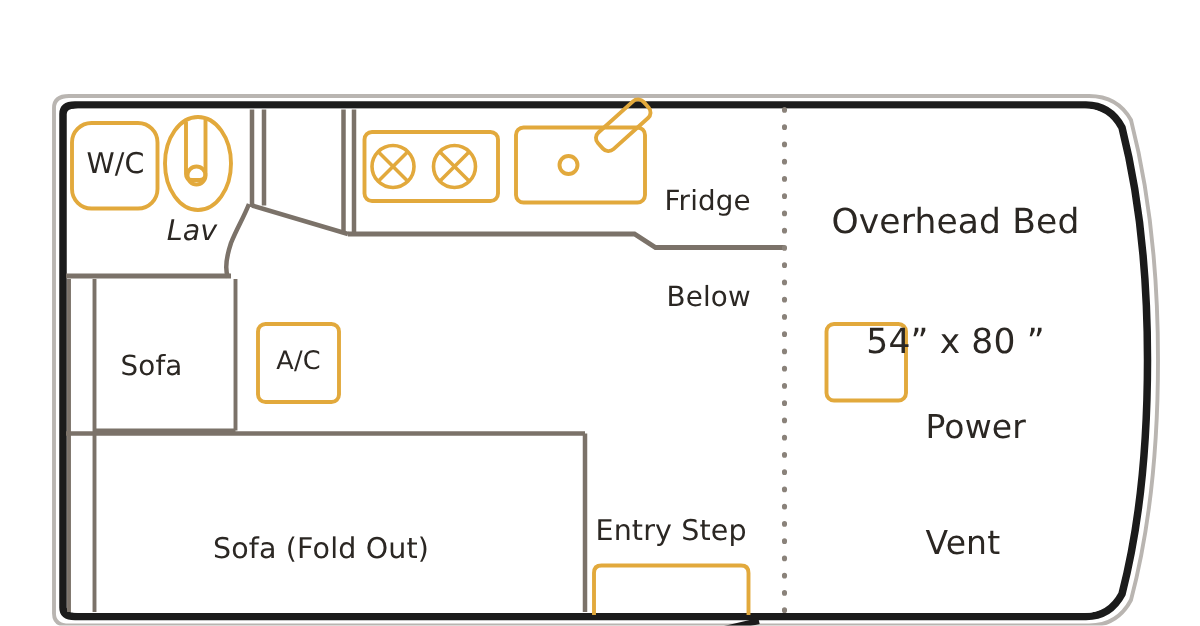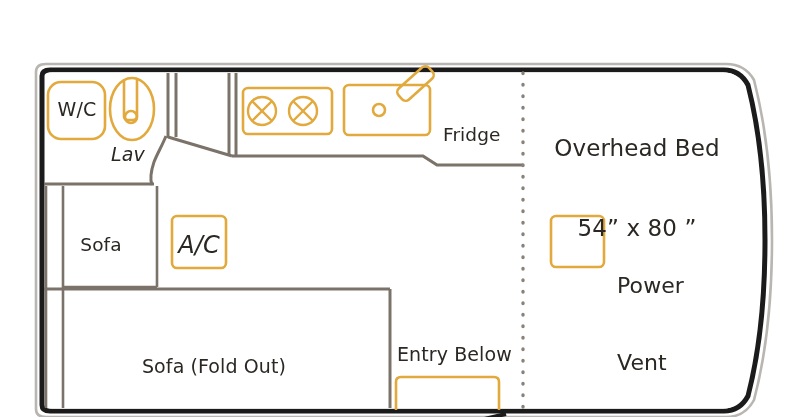--- a/index.html
+++ b/index.html
@@ -143,33 +143,34 @@
     <path d="M 396 370 L 396 342 Q 396 337 401 337 L 494 337 Q 499 337 499 342 L 499 370" fill="none" stroke="#E2A93C" stroke-width="2.6"></path>
 
   </svg>
 
   <div class="lbl lbl-center" style="left:77px; top:58px; font-size:19px;">W/C</div>
 
   <div class="lbl lbl-center" style="left:128px; top:103px; font-size:19px;font-style:italic;">Lav</div>
 
   <div class="lbl lbl-left" style="left:443px; top:41px; font-size:18.5px;text-align:right;">
     <div>Fridge</div>
+    <div>Below</div>
   </div>
 
   <div class="lbl lbl-center" style="left:637px; top:42px; font-size:23px;">
     <div>Overhead Bed</div>
     <div>54” x 80 ”</div>
   </div>
 
   <div class="lbl lbl-left" style="left:617px; top:182px; font-size:22px;">
     <div>Power</div>
     <div>Vent</div>
   </div>
 
   <div class="lbl lbl-center" style="left:101px; top:194px; font-size:18.5px;">Sofa</div>
 
-  <div class="lbl lbl-center" style="left:199px; top:192px; font-size:24px;font-style:italic;">A/C</div>
+  <div class="lbl lbl-center" style="left:199px; top:192px; font-size:17px;">A/C</div>
 
   <div class="lbl lbl-center" style="left:214px; top:315px; font-size:19px;">Sofa (Fold Out)</div>
 
-  <div class="lbl lbl-left" style="left:397px; top:303px; font-size:19px;">Entry Below</div>
+  <div class="lbl lbl-left" style="left:397px; top:303px; font-size:19px;">Entry Step</div>
 
 </div>
 
 </body></html>

